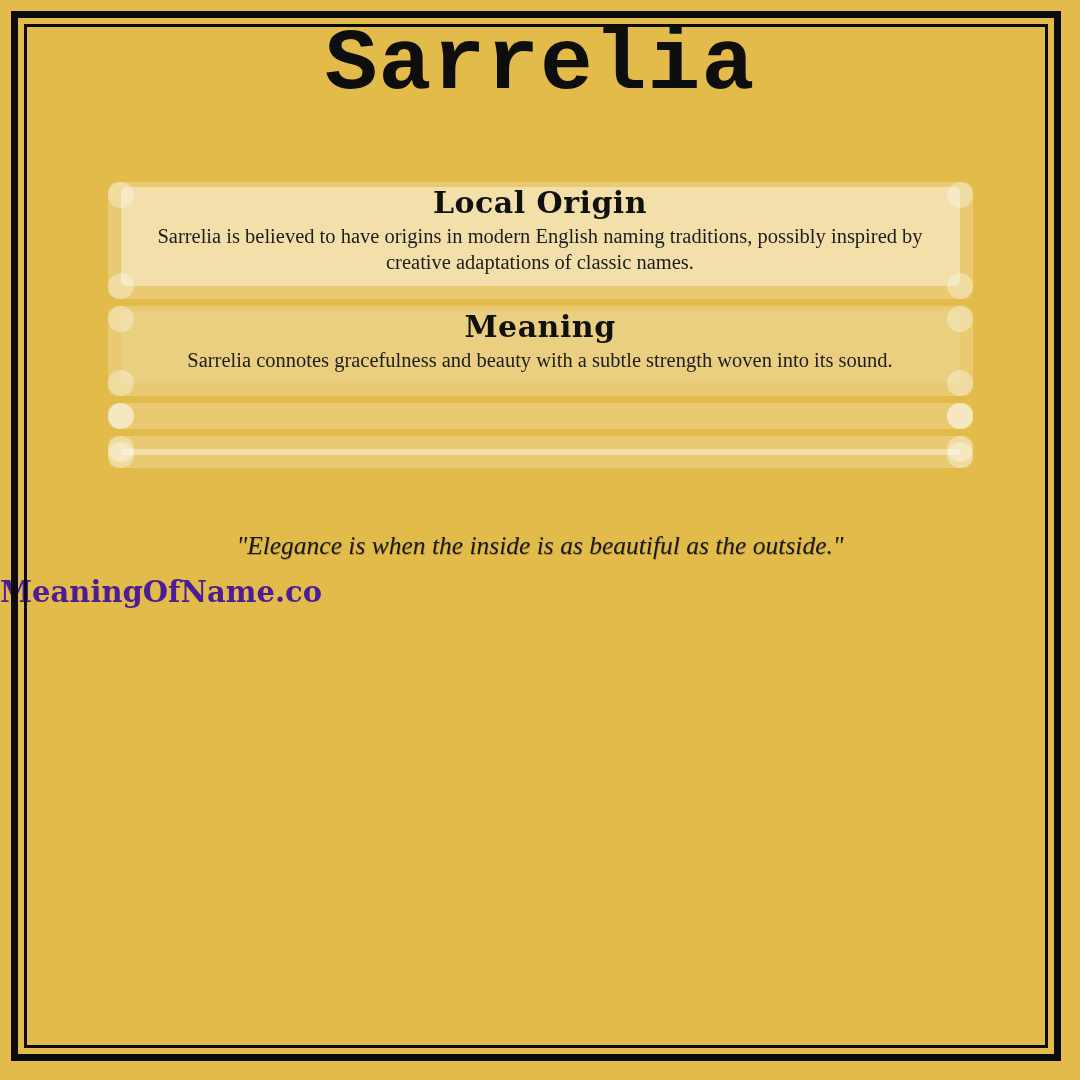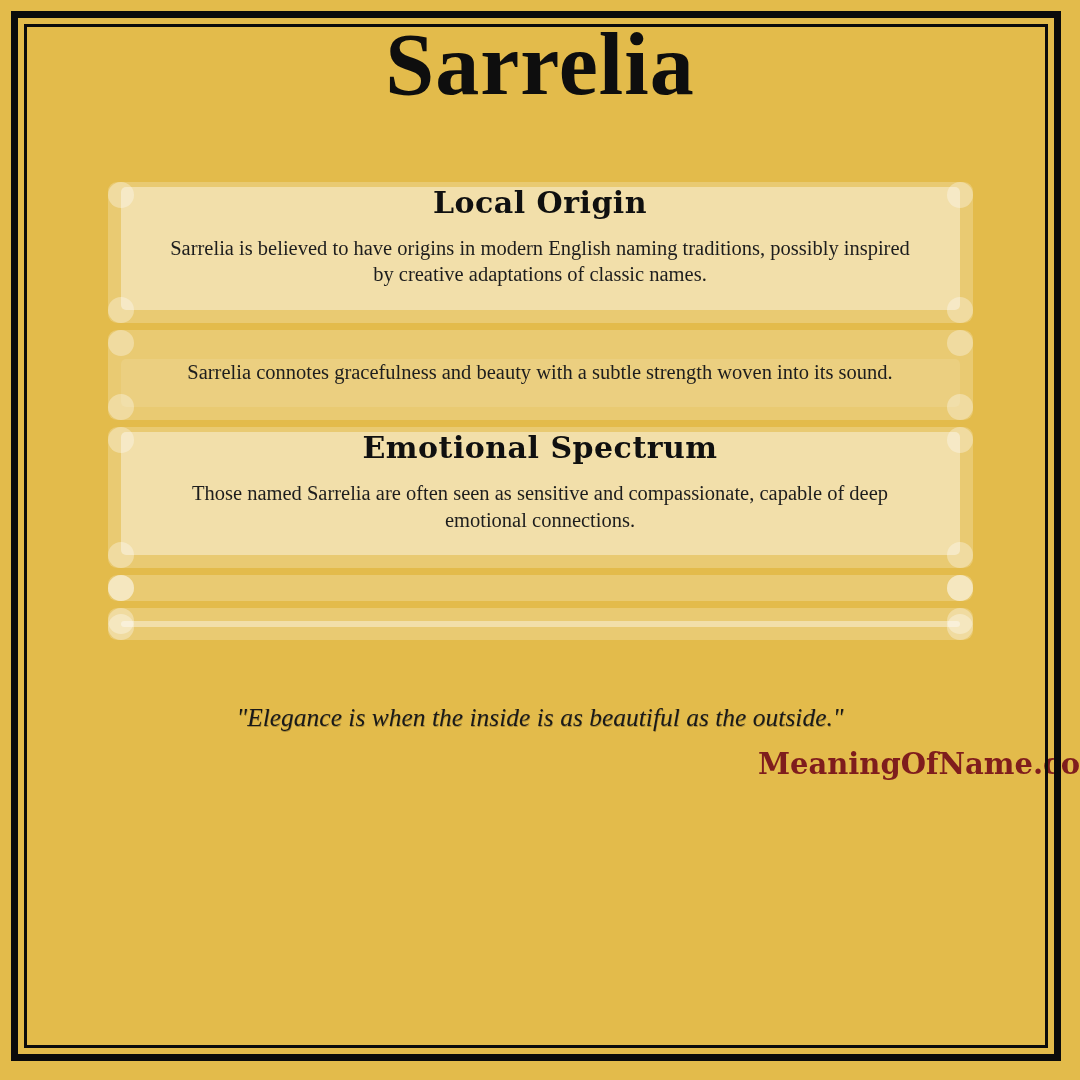--- a/index.html
+++ b/index.html
@@ -24,21 +24,21 @@
   .inner-frame {
     position: absolute;
     left: 6px; top: 6px;
     right: 6px; bottom: 6px;
     border: 3px solid #0B0B0B;
     box-sizing: border-box;
   }
   .page-title {
     margin: 12px 0 0 0;
     text-align: center;
-    font-family: Liberation Serif, serif;
+    font-family: Liberation Mono, monospace;
     font-weight: bold;
     font-size: 88px;
     line-height: 1.2;
     color: #0E0E0E;
     letter-spacing: 1px;
   }
   .cards {
     width: 865px;
     margin: 64px auto 0 auto;
     display: flex;
@@ -73,43 +73,43 @@
   .card-title {
     margin: -8px 0 0 0;
     font-family: "DejaVu Serif", serif;
     font-weight: bold;
     font-size: 30px;
     line-height: 32px;
     color: #101010;
     letter-spacing: 0.5px;
   }
   .card-body {
-    margin: 16px;
+    margin: 4px;
     font-size: 20.5px;
     line-height: 26.5px;
     color: #1d1d1d;
   }
   .footer-quote {
     margin: 62px auto 0 auto;
     width: 900px;
     text-align: center;
     font-style: italic;
     font-size: 25.5px;
     line-height: 32px;
     color: #191919;
     text-shadow: 0.5px 0.5px 0.5px rgba(0,0,0,0.25);
   }
   .footer-brand {
     margin: 12px auto 0 auto;
-    text-align: right;
+    text-align: left;
     font-family: "DejaVu Serif", serif;
     font-weight: bold;
     font-size: 29px;
     line-height: 36px;
-    color: #7f1d1d;
+    color: #4c1d95;
   }
 </style>
 </head>
 <body>
 
 <div class="outer-frame">
   <div class="inner-frame"></div>
 </div>
 
 <h1 class="page-title">Sarrelia</h1>
@@ -126,34 +126,25 @@
       <p class="card-body">Sarrelia is believed to have origins in modern English naming traditions, possibly inspired by creative adaptations of classic names.</p>
     </div>
   </section>
 
   <section class="card faint">
     <span class="corner-dot dot-tl"></span>
     <span class="corner-dot dot-tr"></span>
     <span class="corner-dot dot-bl"></span>
     <span class="corner-dot dot-br"></span>
     <div class="card-panel">
+      <h2 class="card-title">Meaning</h2>
       <p class="card-body">Sarrelia connotes gracefulness and beauty with a subtle strength woven into its sound.</p>
     </div>
   </section>
 
-  <section class="card light">
-    <span class="corner-dot dot-tl"></span>
-    <span class="corner-dot dot-tr"></span>
-    <span class="corner-dot dot-bl"></span>
-    <span class="corner-dot dot-br"></span>
-    <div class="card-panel">
-      <h2 class="card-title">Emotional Spectrum</h2>
-      <p class="card-body">Those named Sarrelia are often seen as sensitive and compassionate, capable of deep emotional connections.</p>
-    </div>
-  </section>
 
   <section class="card faint">
     <span class="corner-dot dot-tl"></span>
     <span class="corner-dot dot-tr"></span>
     <span class="corner-dot dot-bl"></span>
     <span class="corner-dot dot-br"></span>
   </section>
 
   <section class="card light">
     <span class="corner-dot dot-tl"></span>

